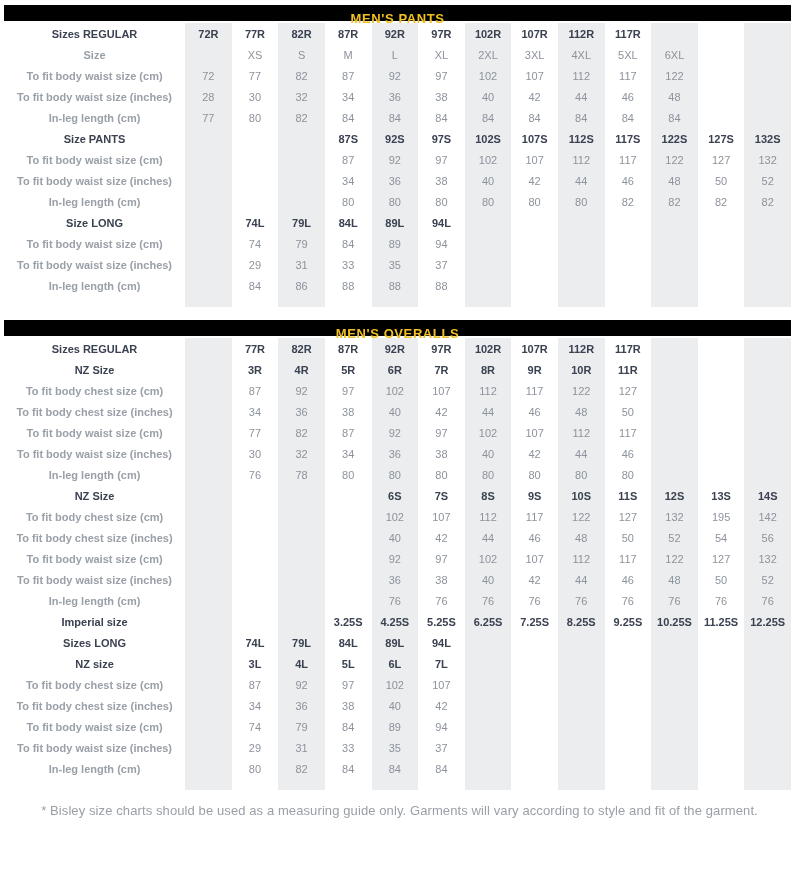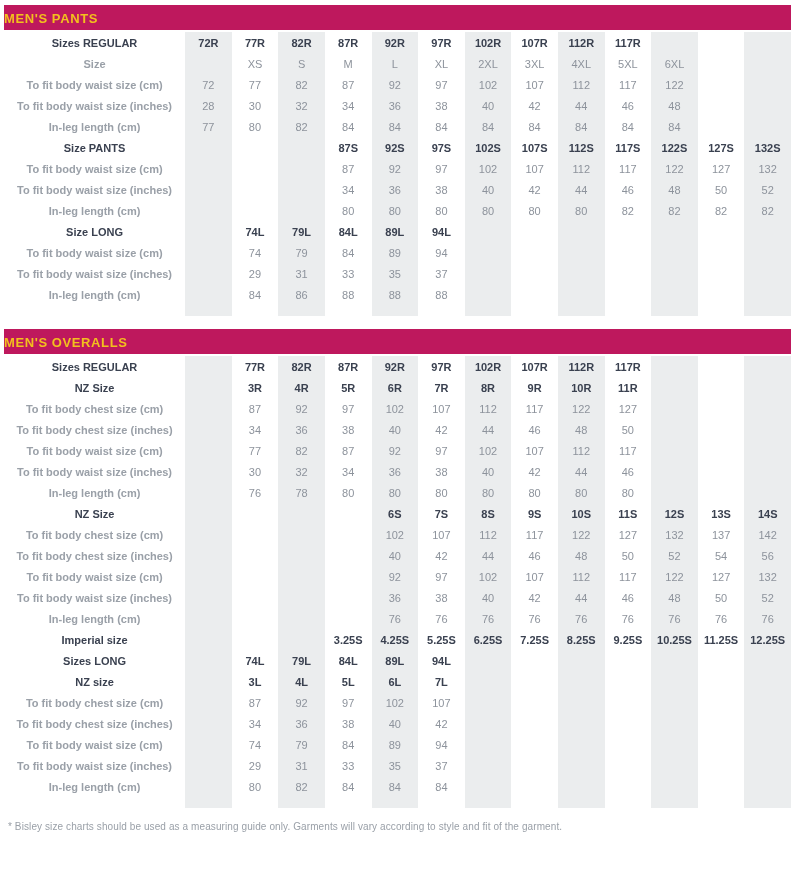--- a/index.html
+++ b/index.html
@@ -7,22 +7,23 @@
     width: 795px; height: 885px;
     background: #ffffff;
     font-family: "Liberation Sans", sans-serif;
     overflow: hidden;
   }
   .page { padding: 5px 4px 0 4px; }
 
   .size-chart { margin-bottom: 13px; }
 
   .title-bar {
-    height: 25px;
-    background: #be185d;
+    height: 16px;
+    background: #000000;
+    text-align: center;
     line-height: 25px;
   }
   .title-bar span {
     color: #f2c01e;
     font-size: 13px;
     font-weight: 700;
     letter-spacing: 0.6px;
   }
 
   table.size-table {
@@ -45,23 +46,24 @@
     padding-left: 6px;
   }
   td.band { background: #ebedee; }
   .b  { color: #3a4150; font-weight: 700; }   
   .pl { color: #9aa0a8; font-weight: 700; }   
   .v  { color: #8d939c; font-weight: 400; }   
   tr.spacer td { height: 11px; }
 
   .footnote {
     margin: 8px 0 0 4px;
-    font-size: 10px;
+    font-size: 13px;
     color: #9aa0a8;
     letter-spacing: 0.1px;
+    text-align: center;
   }
 </style>
 </head>
 <body>
 
 <div class="page">
 
   <div class="size-chart">
     <div class="title-bar">
       <span>MEN'S PANTS</span>
@@ -444,21 +446,21 @@
             <td class="v"></td>
             <td class="band v"></td>
             <td class="v"></td>
             <td class="band v">102</td>
             <td class="v">107</td>
             <td class="band v">112</td>
             <td class="v">117</td>
             <td class="band v">122</td>
             <td class="v">127</td>
             <td class="band v">132</td>
-            <td class="v">137</td>
+            <td class="v">195</td>
             <td class="band v">142</td>
           </tr>
           <tr>
             <td class="label pl">To fit body chest size (inches)</td>
             <td class="band v"></td>
             <td class="v"></td>
             <td class="band v"></td>
             <td class="v"></td>
             <td class="band v">40</td>
             <td class="v">42</td>

